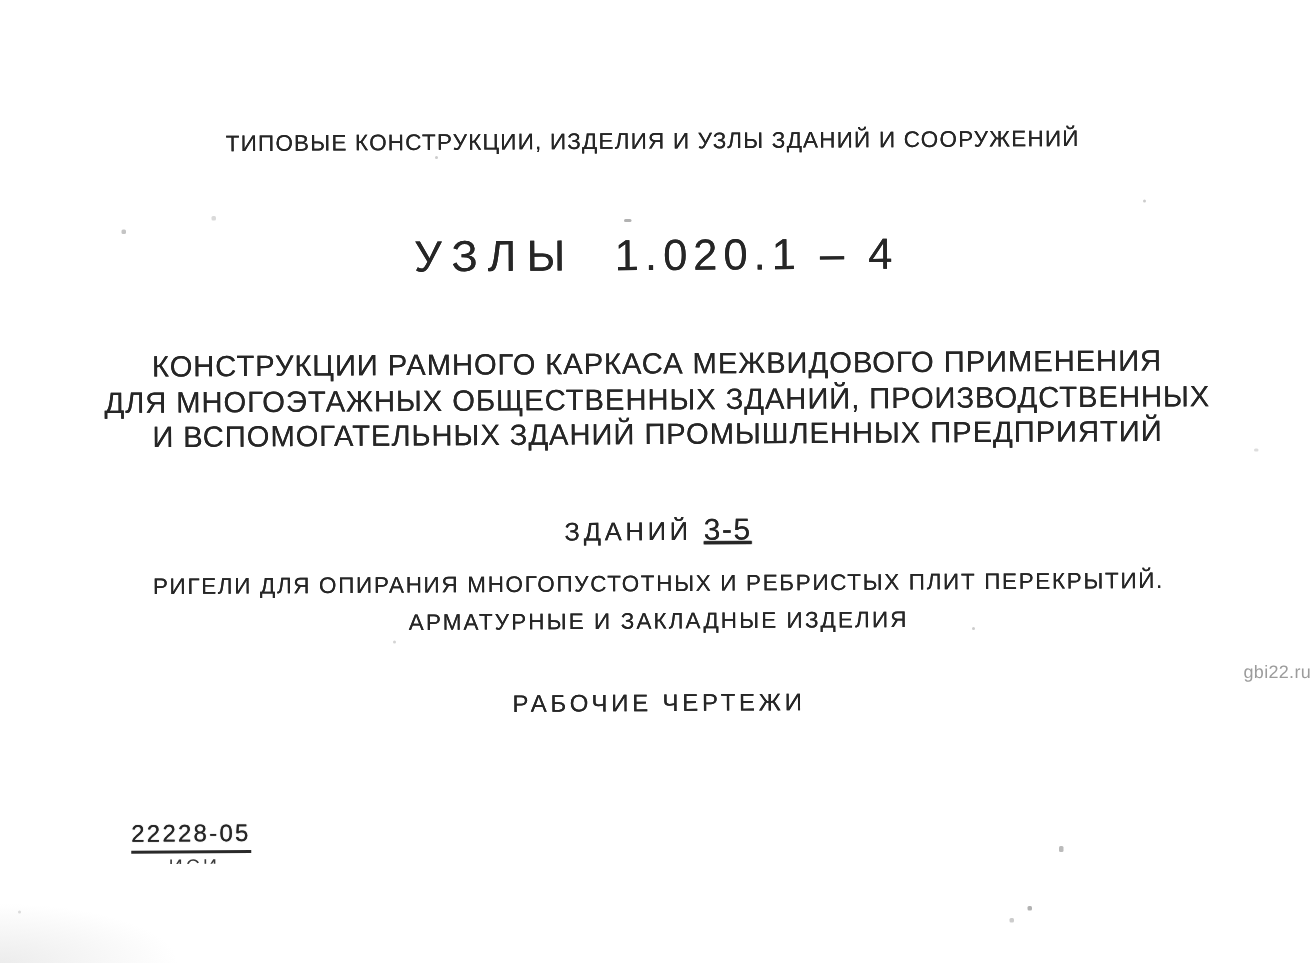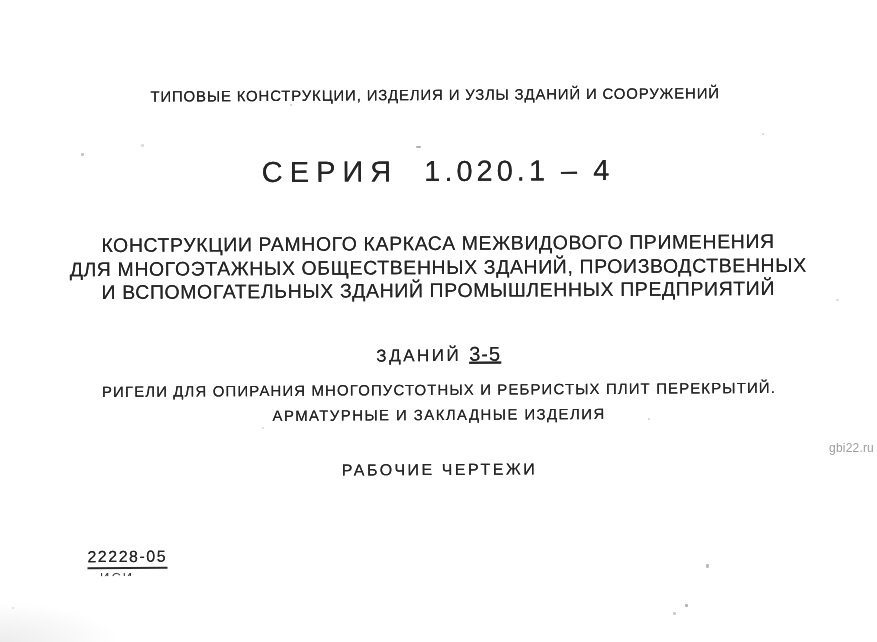--- a/index.html
+++ b/index.html
@@ -117,21 +117,21 @@
     font-size: 12px;
     color: #9c9c9c;
     letter-spacing: 0.2px;
     text-shadow: none;
   }
 
   .stamp {
     position: absolute;
     top: 546px;
     left: 86px;
-    text-align: center;
+    text-align: right;
   }
   .stamp .stamp-number {
     display: inline-block;
     font-size: 16px;
     letter-spacing: 1.5px;
     color: #262626;
     text-shadow: 0 0 0.5px #262626;
     border-bottom: 2px solid #2a2a2a;
     padding-bottom: 1px;
   }
@@ -153,21 +153,21 @@
 </style>
 </head>
 <body>
 
 <div class="scan-page">
   <div class="content">
 
     <div class="txt header-line">ТИПОВЫЕ КОНСТРУКЦИИ, ИЗДЕЛИЯ И УЗЛЫ ЗДАНИЙ И СООРУЖЕНИЙ</div>
 
     <div class="txt series-line">
-      <span>СЕРИЯ</span><span class="series-number">1.020.1 – 4</span>
+      <span>УЗЛЫ</span><span class="series-number">1.020.1 – 4</span>
     </div>
 
     <div class="title-block">
       <div class="title-line">КОНСТРУКЦИИ РАМНОГО КАРКАСА МЕЖВИДОВОГО ПРИМЕНЕНИЯ</div>
       <div class="title-line">ДЛЯ МНОГОЭТАЖНЫХ ОБЩЕСТВЕННЫХ ЗДАНИЙ, ПРОИЗВОДСТВЕННЫХ</div>
       <div class="title-line">И ВСПОМОГАТЕЛЬНЫХ ЗДАНИЙ ПРОМЫШЛЕННЫХ ПРЕДПРИЯТИЙ</div>
     </div>
 
     <div class="txt issue-line">
       <span>ЗДАНИЙ</span><span class="issue-number">3-5</span>

